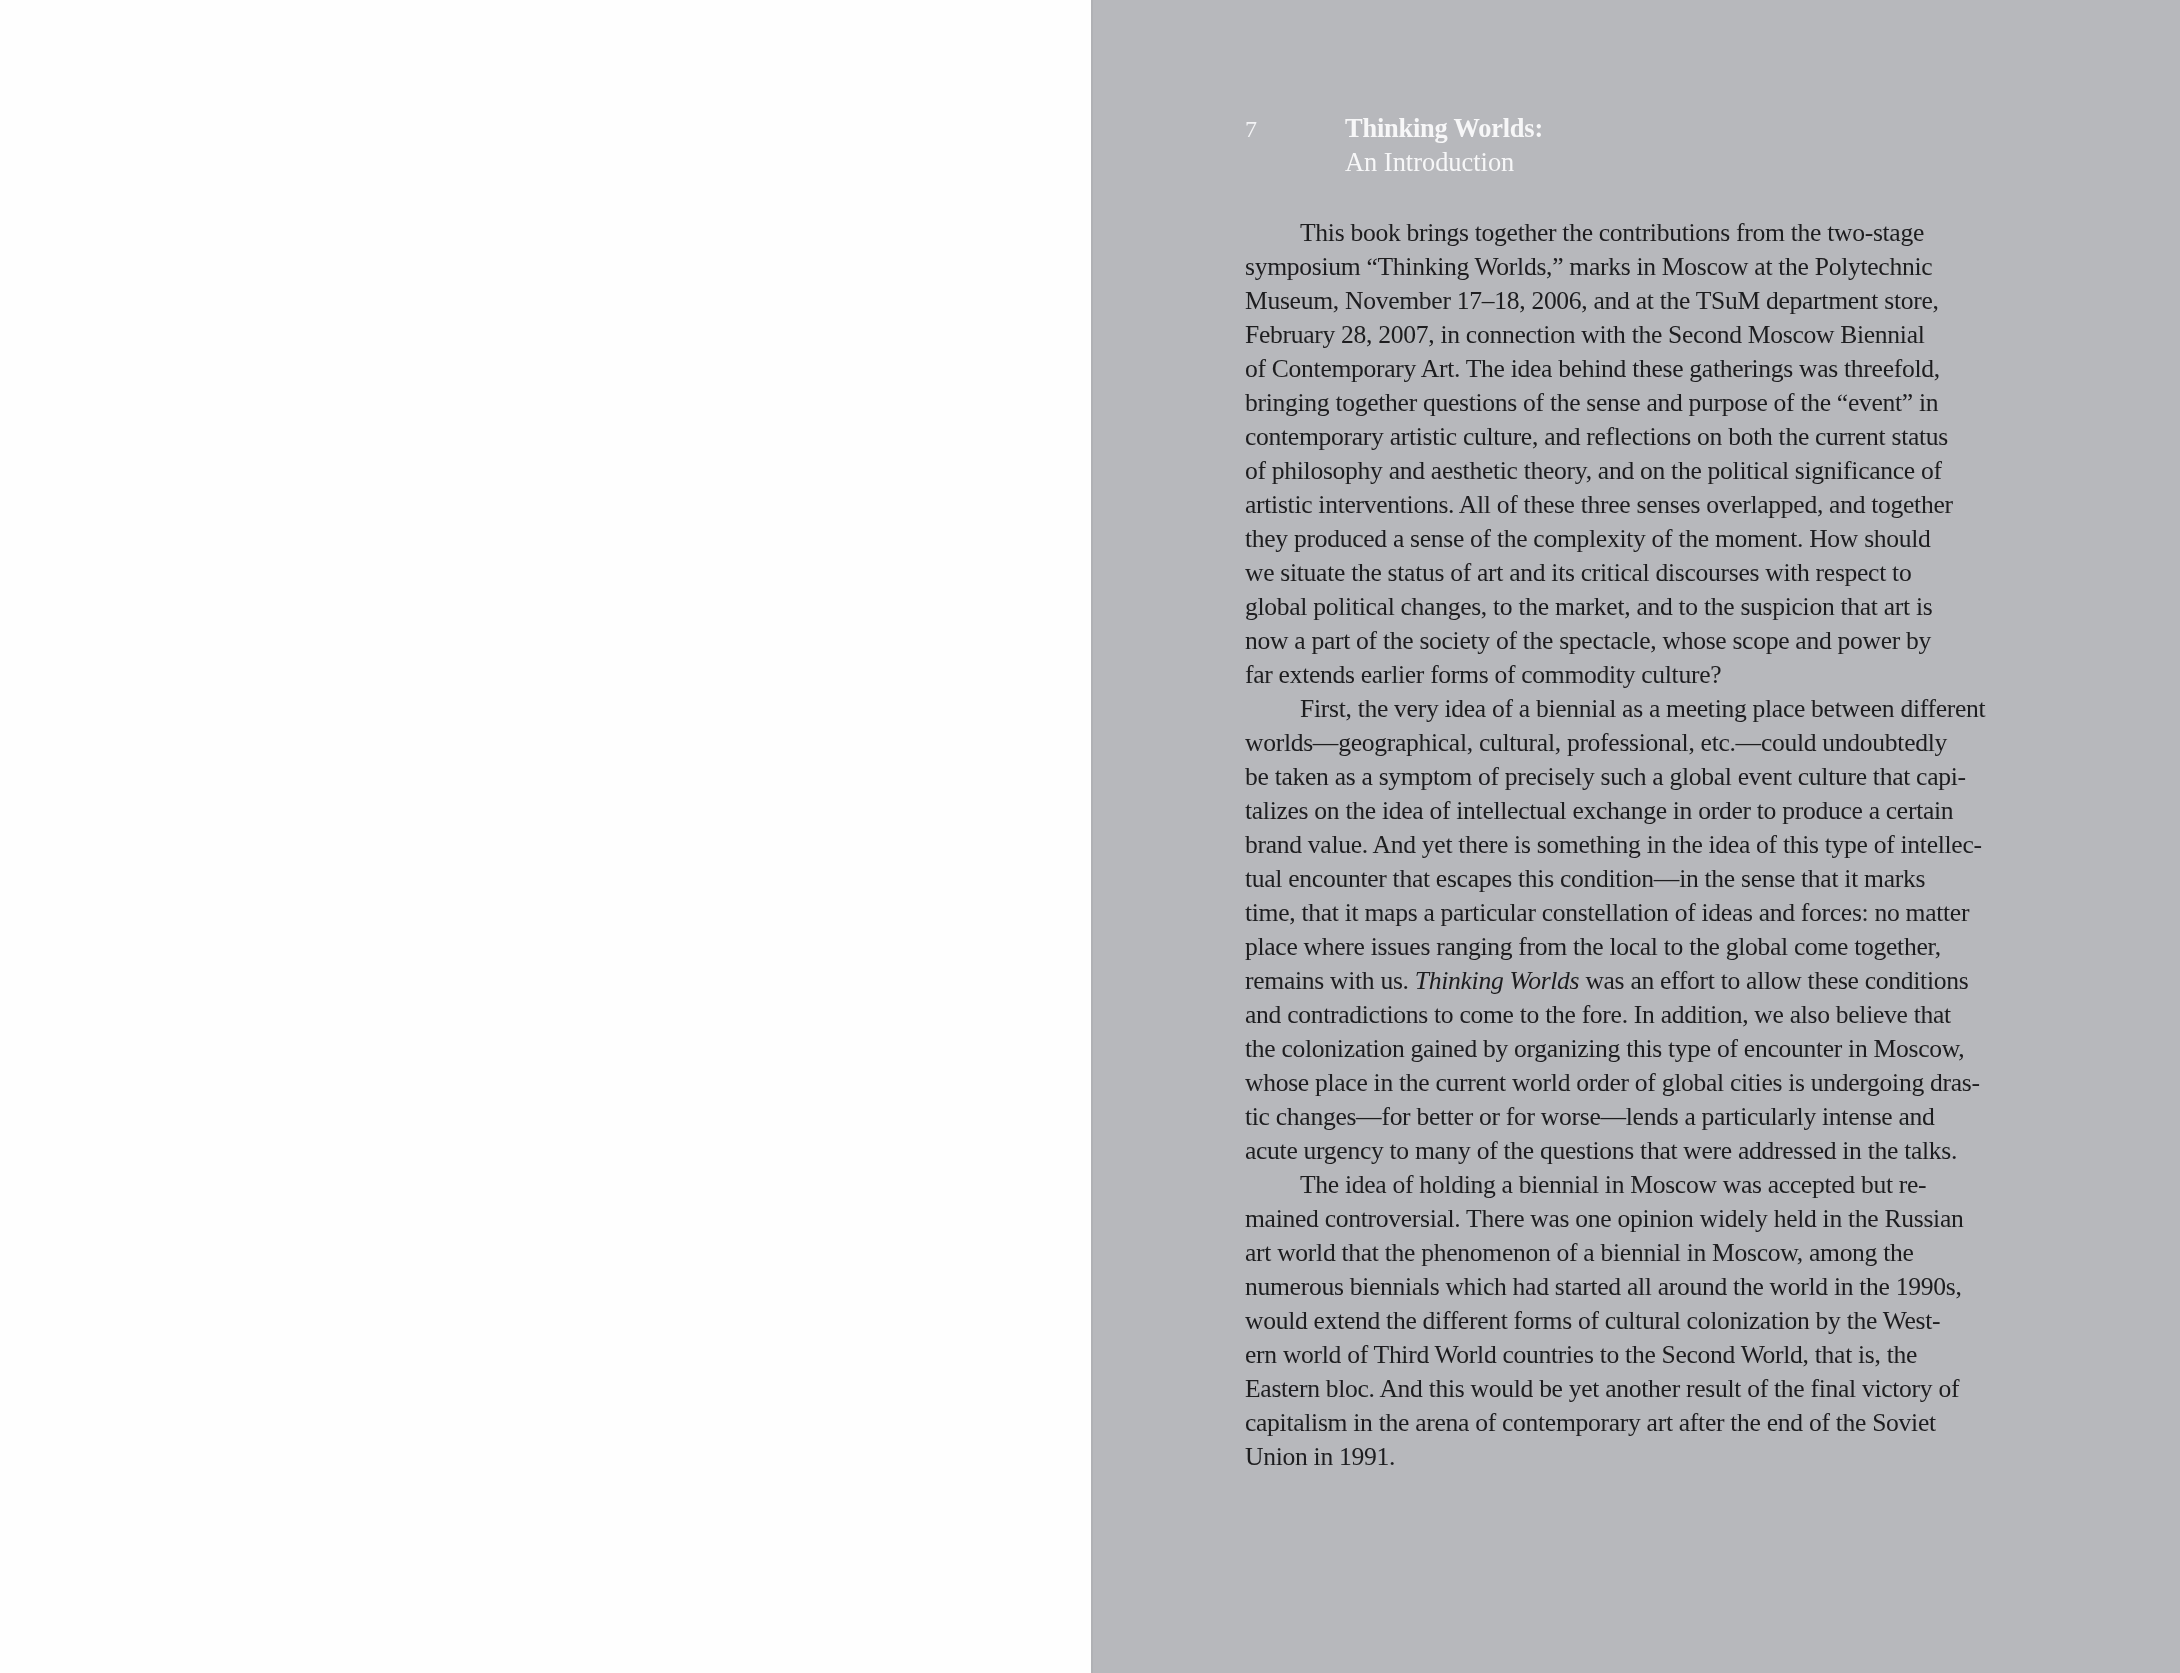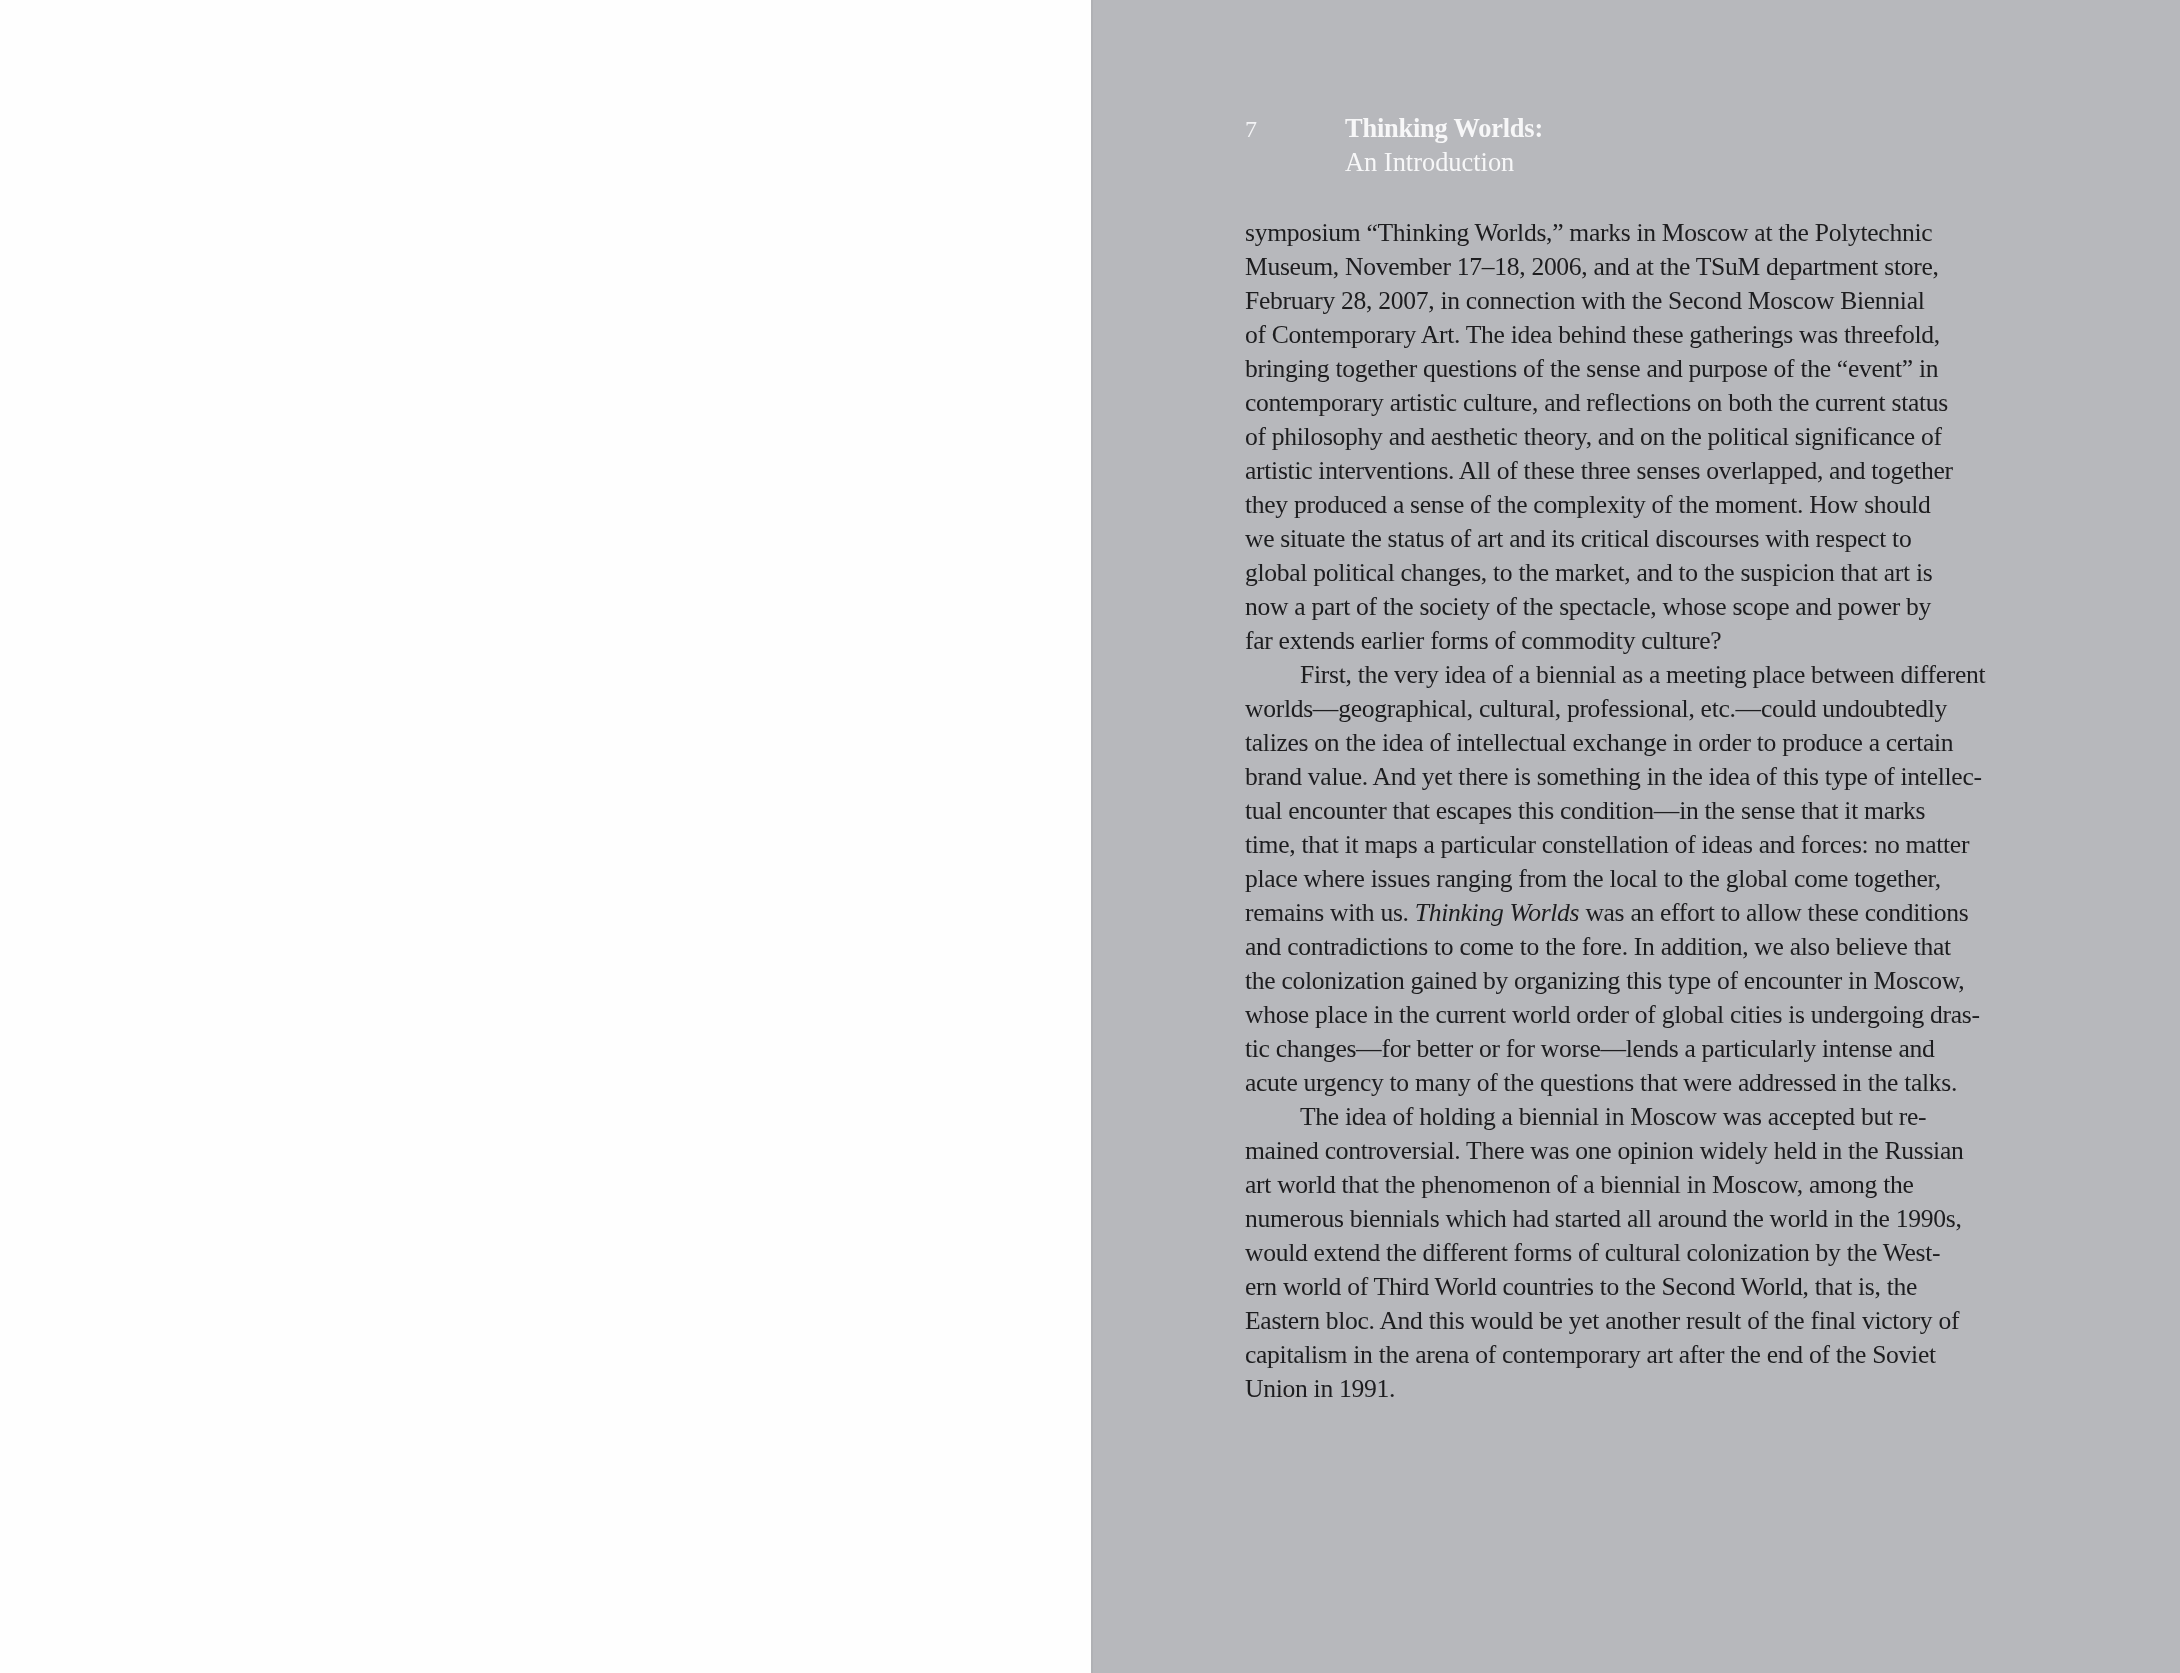--- a/index.html
+++ b/index.html
@@ -95,38 +95,40 @@
 <div class="chapter-number">7</div>
 
 <div class="chapter-title">
   <span class="title-main">Thinking Worlds:</span>
   <span class="title-sub">An Introduction</span>
 </div>
 
 <div class="body-text">
 
   <div>
+    <span class="line indent">This book brings together the contributions from the two-stage</span>
     <span class="line">symposium “Thinking Worlds,” marks in Moscow at the Polytechnic</span>
     <span class="line">Museum, November 17–18, 2006, and at the TSuM department store,</span>
     <span class="line">February 28, 2007, in connection with the Second Moscow Biennial</span>
     <span class="line">of Contemporary Art. The idea behind these gatherings was threefold,</span>
     <span class="line">bringing together questions of the sense and purpose of the “event” in</span>
     <span class="line">contemporary artistic culture, and reflections on both the current status</span>
     <span class="line">of philosophy and aesthetic theory, and on the political significance of</span>
     <span class="line">artistic interventions. All of these three senses overlapped, and together</span>
     <span class="line">they produced a sense of the complexity of the moment. How should</span>
     <span class="line">we situate the status of art and its critical discourses with respect to</span>
     <span class="line">global political changes, to the market, and to the suspicion that art is</span>
     <span class="line">now a part of the society of the spectacle, whose scope and power by</span>
     <span class="line">far extends earlier forms of commodity culture?</span>
   </div>
 
   <div>
     <span class="line indent">First, the very idea of a biennial as a meeting place between different</span>
     <span class="line">worlds—geographical, cultural, professional, etc.—could undoubtedly</span>
+    <span class="line">be taken as a symptom of precisely such a global event culture that capi-</span>
     <span class="line">talizes on the idea of intellectual exchange in order to produce a certain</span>
     <span class="line">brand value. And yet there is something in the idea of this type of intellec-</span>
     <span class="line">tual encounter that escapes this condition—in the sense that it marks</span>
     <span class="line">time, that it maps a particular constellation of ideas and forces: no matter</span>
     <span class="line">place where issues ranging from the local to the global come together,</span>
     <span class="line"><span>remains with us. </span><em>Thinking Worlds</em><span> was an effort to allow these conditions</span></span>
     <span class="line">and contradictions to come to the fore. In addition, we also believe that</span>
     <span class="line">the colonization gained by organizing this type of encounter in Moscow,</span>
     <span class="line">whose place in the current world order of global cities is undergoing dras-</span>
     <span class="line">tic changes—for better or for worse—lends a particularly intense and</span>

